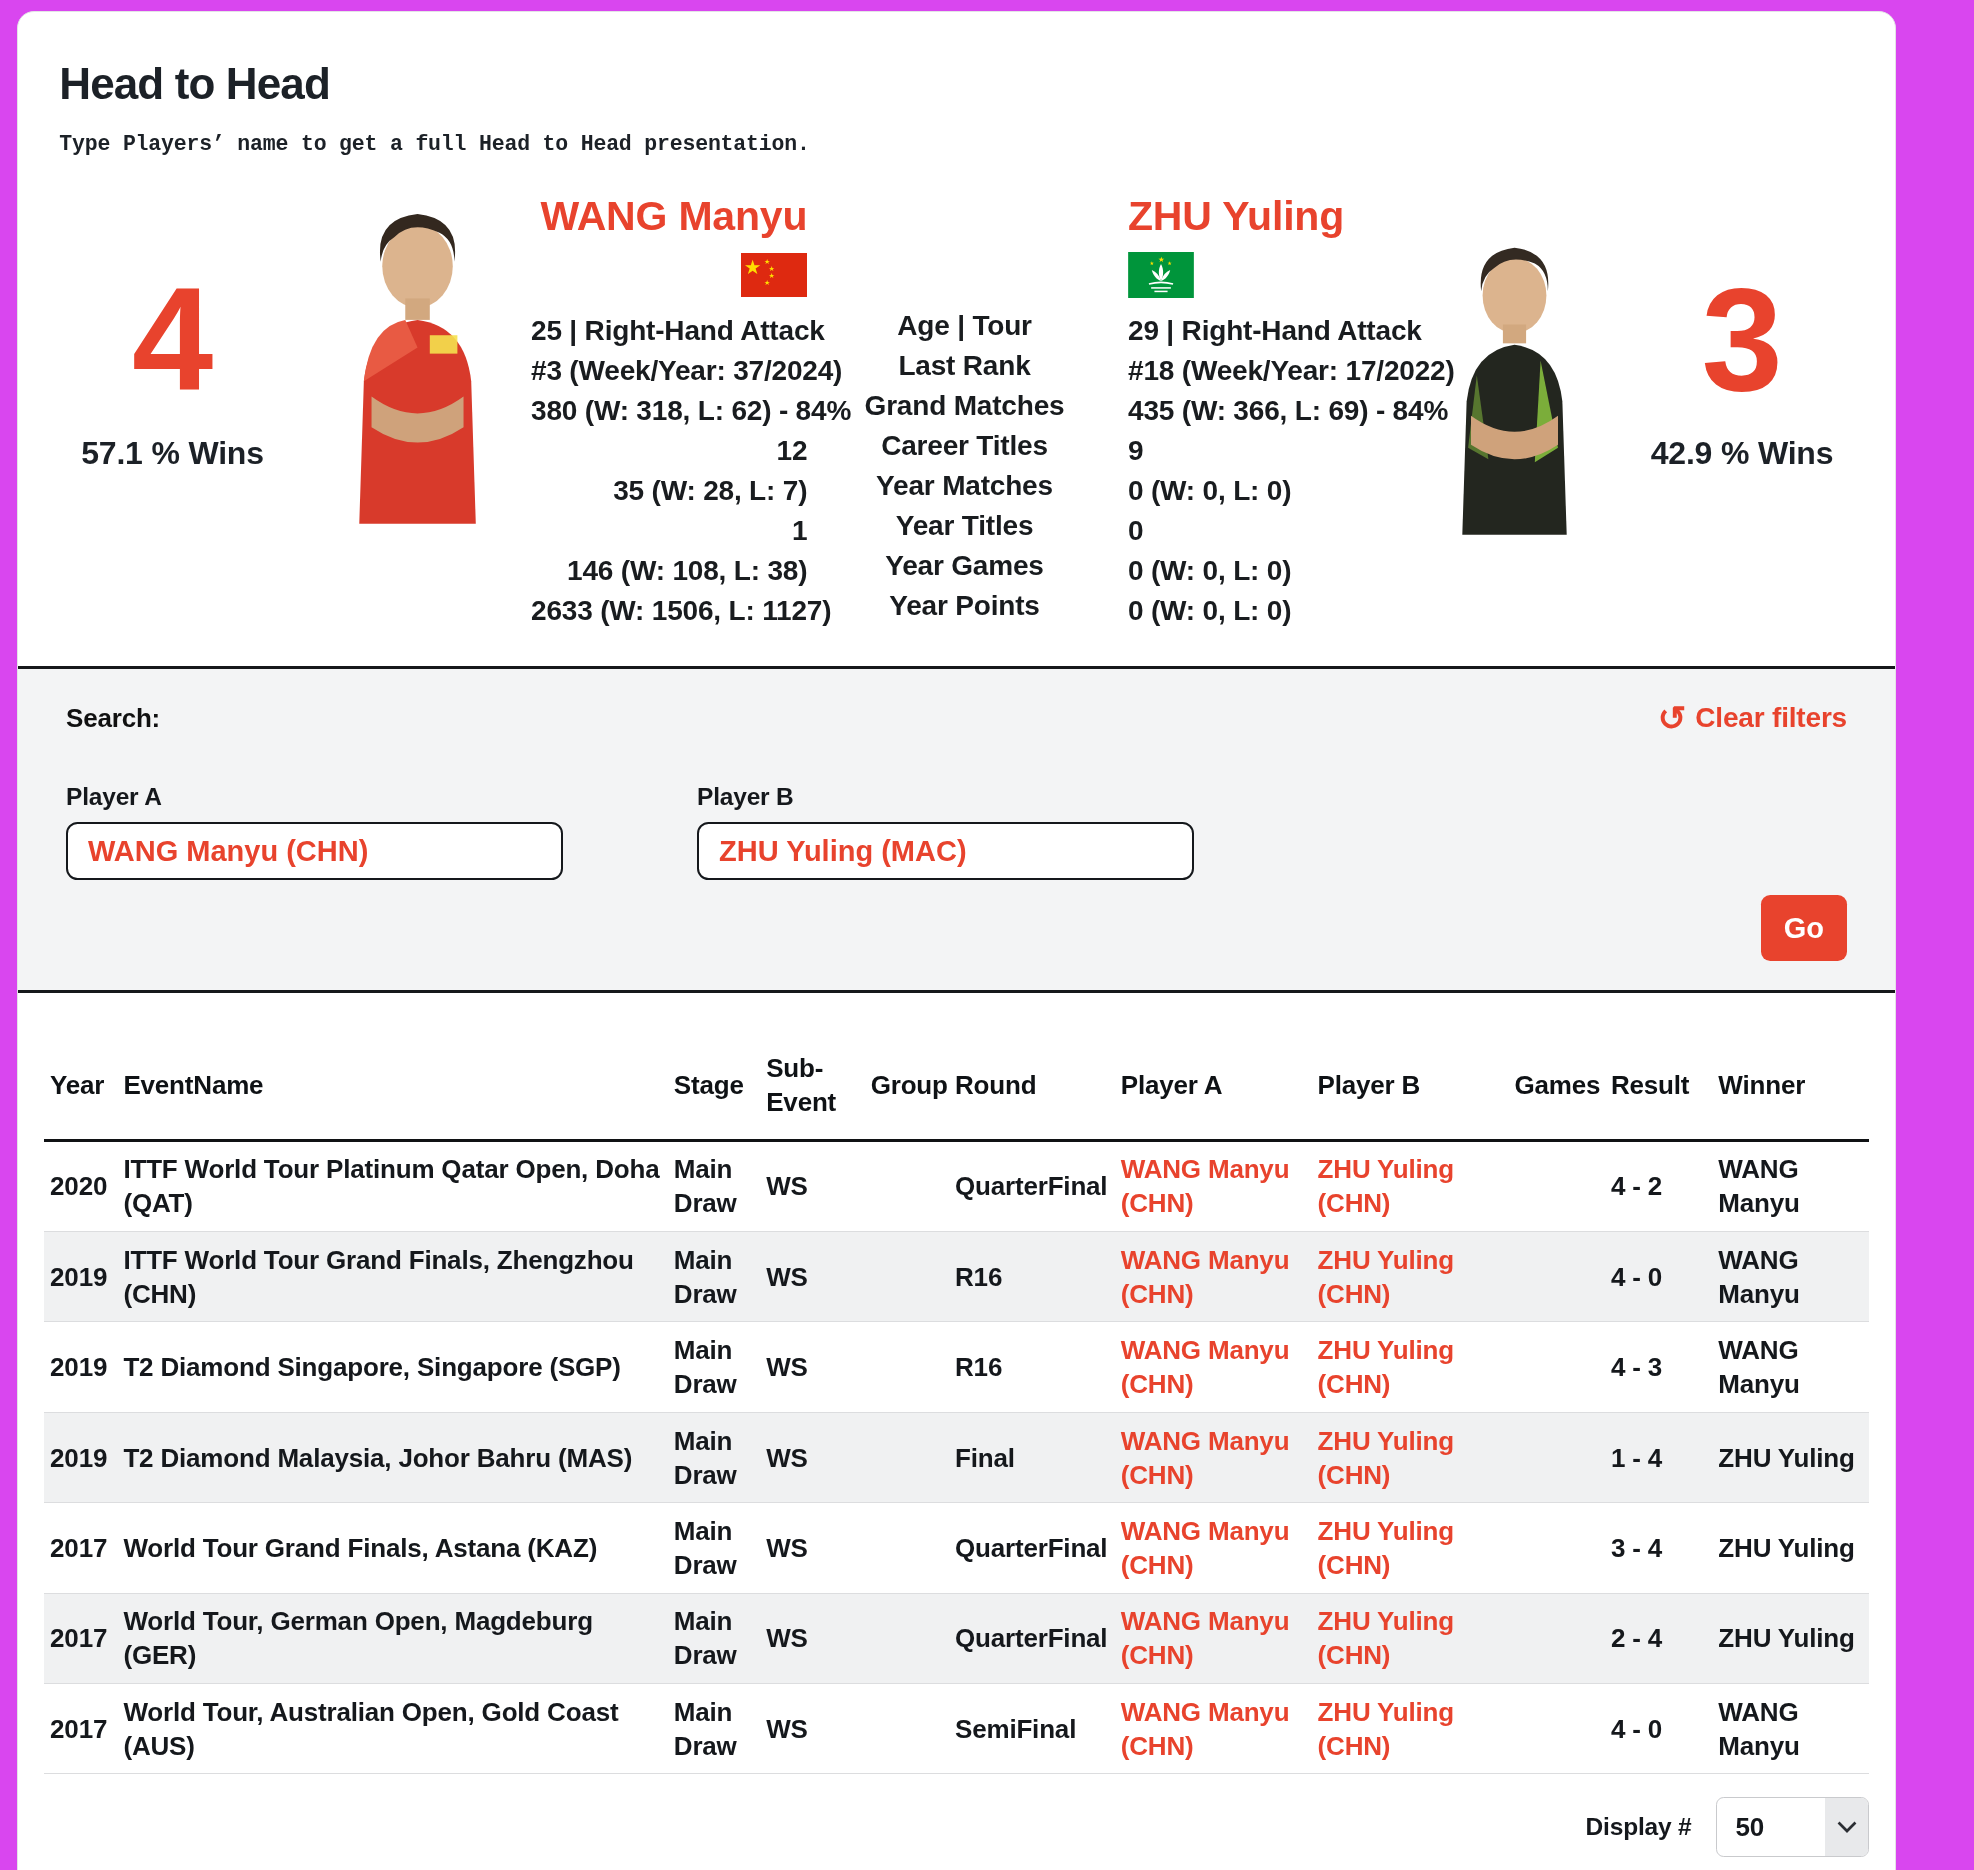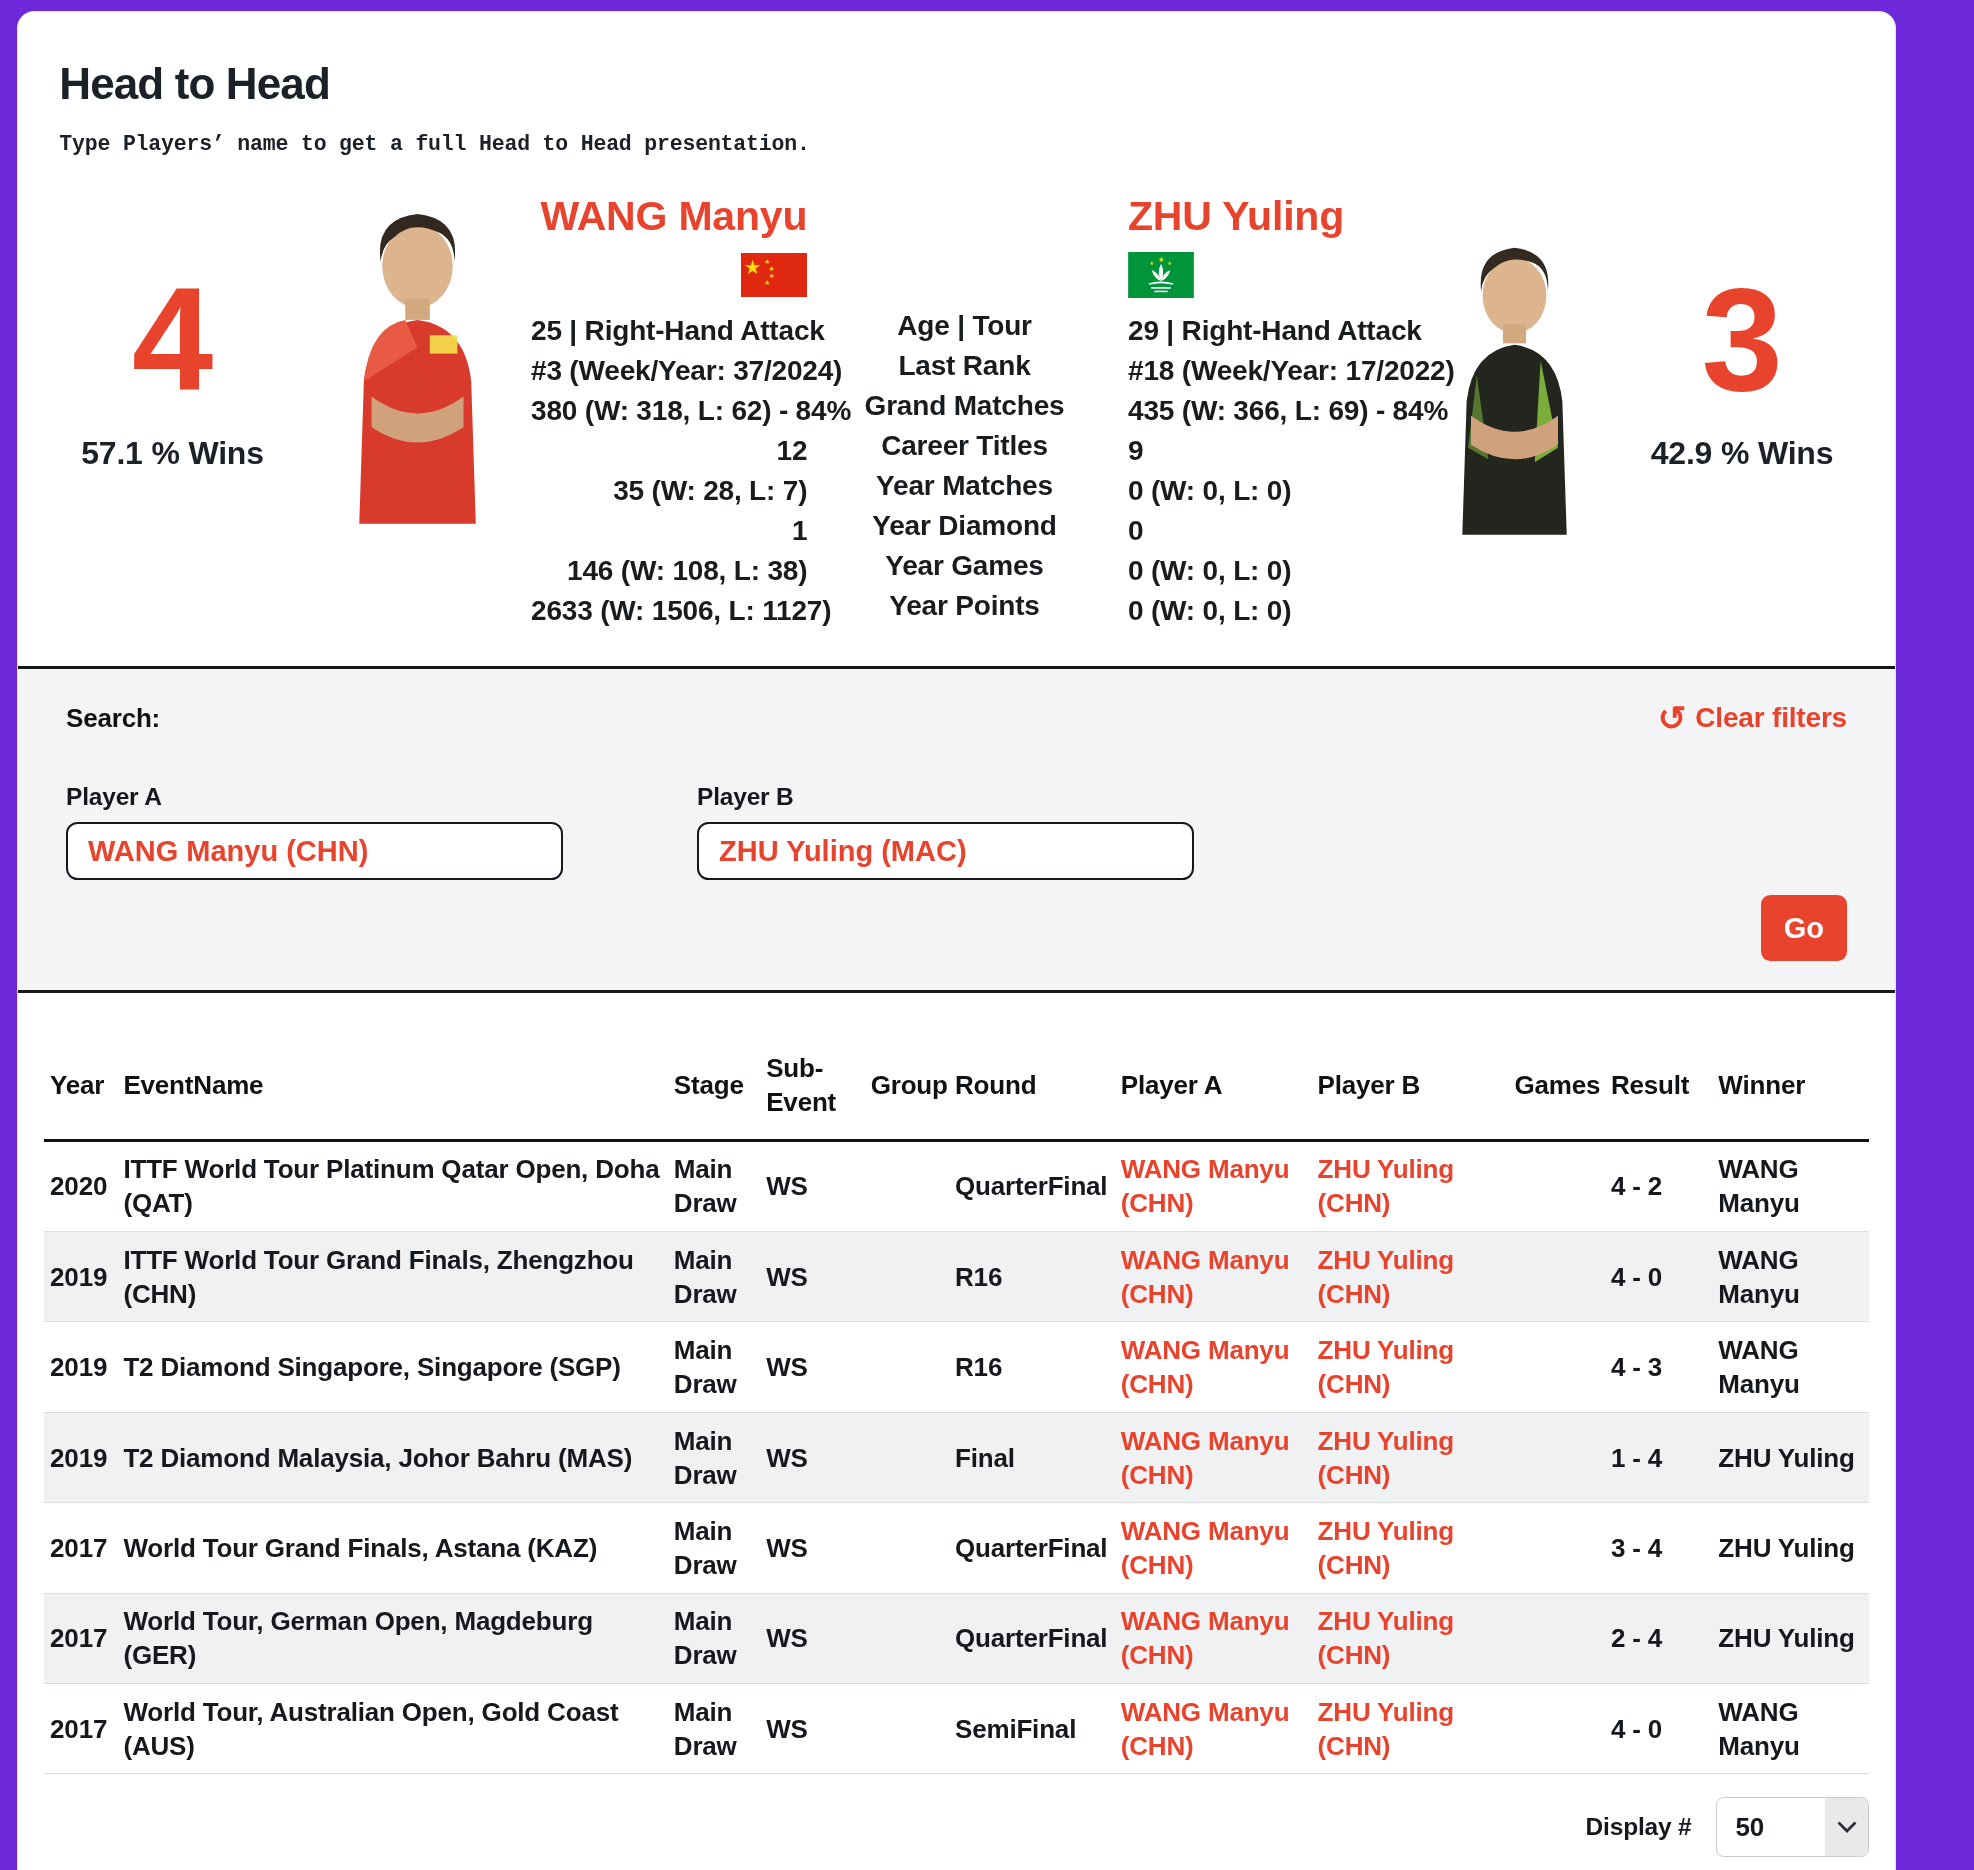--- a/index.html
+++ b/index.html
@@ -10,21 +10,21 @@
     --row-alt:#f0f1f2;
   }
   *{box-sizing:border-box; margin:0; padding:0;}
   body{
     font-family:"Liberation Sans", sans-serif;
     background:#ffffff;
     width:1974px;
     letter-spacing:-0.015em;
     color:var(--text);
   }
-  .page{width:1974px; min-height:1871px; position:relative; background:#6d28d9;}
+  .page{width:1974px; min-height:1871px; position:relative; background:#d946ef;}
   .card{
     position:absolute; left:17px; top:10.7px;
     width:1879px; min-height:1836px;
     background:#fff;
     border:1.5px solid #e3e4e6;
     border-radius:17px;
     padding:40px 26px 42px;
   }
   .page-title{
     font-size:44px; font-weight:700; color:var(--dark);
@@ -175,21 +175,21 @@
             <div class="stat-line">2633 (W: 1506, L: 1127)</div>
           </div>
       </div>
 
       <div class="labels">
           <div class="stat-label">Age | Tour</div>
           <div class="stat-label">Last Rank</div>
           <div class="stat-label">Grand Matches</div>
           <div class="stat-label">Career Titles</div>
           <div class="stat-label">Year Matches</div>
-          <div class="stat-label">Year Diamond</div>
+          <div class="stat-label">Year Titles</div>
           <div class="stat-label">Year Games</div>
           <div class="stat-label">Year Points</div>
         </div>
 
       <div class="stats stats-b">
         <div class="p-name">ZHU Yuling</div>
         <span class="flag">
           <svg viewBox="0 0 30 21">
             <rect width="30" height="21" fill="#00953b"></rect>
             <text x="13.6" y="4.6" font-size="3.4" fill="#ffde00">★</text>

